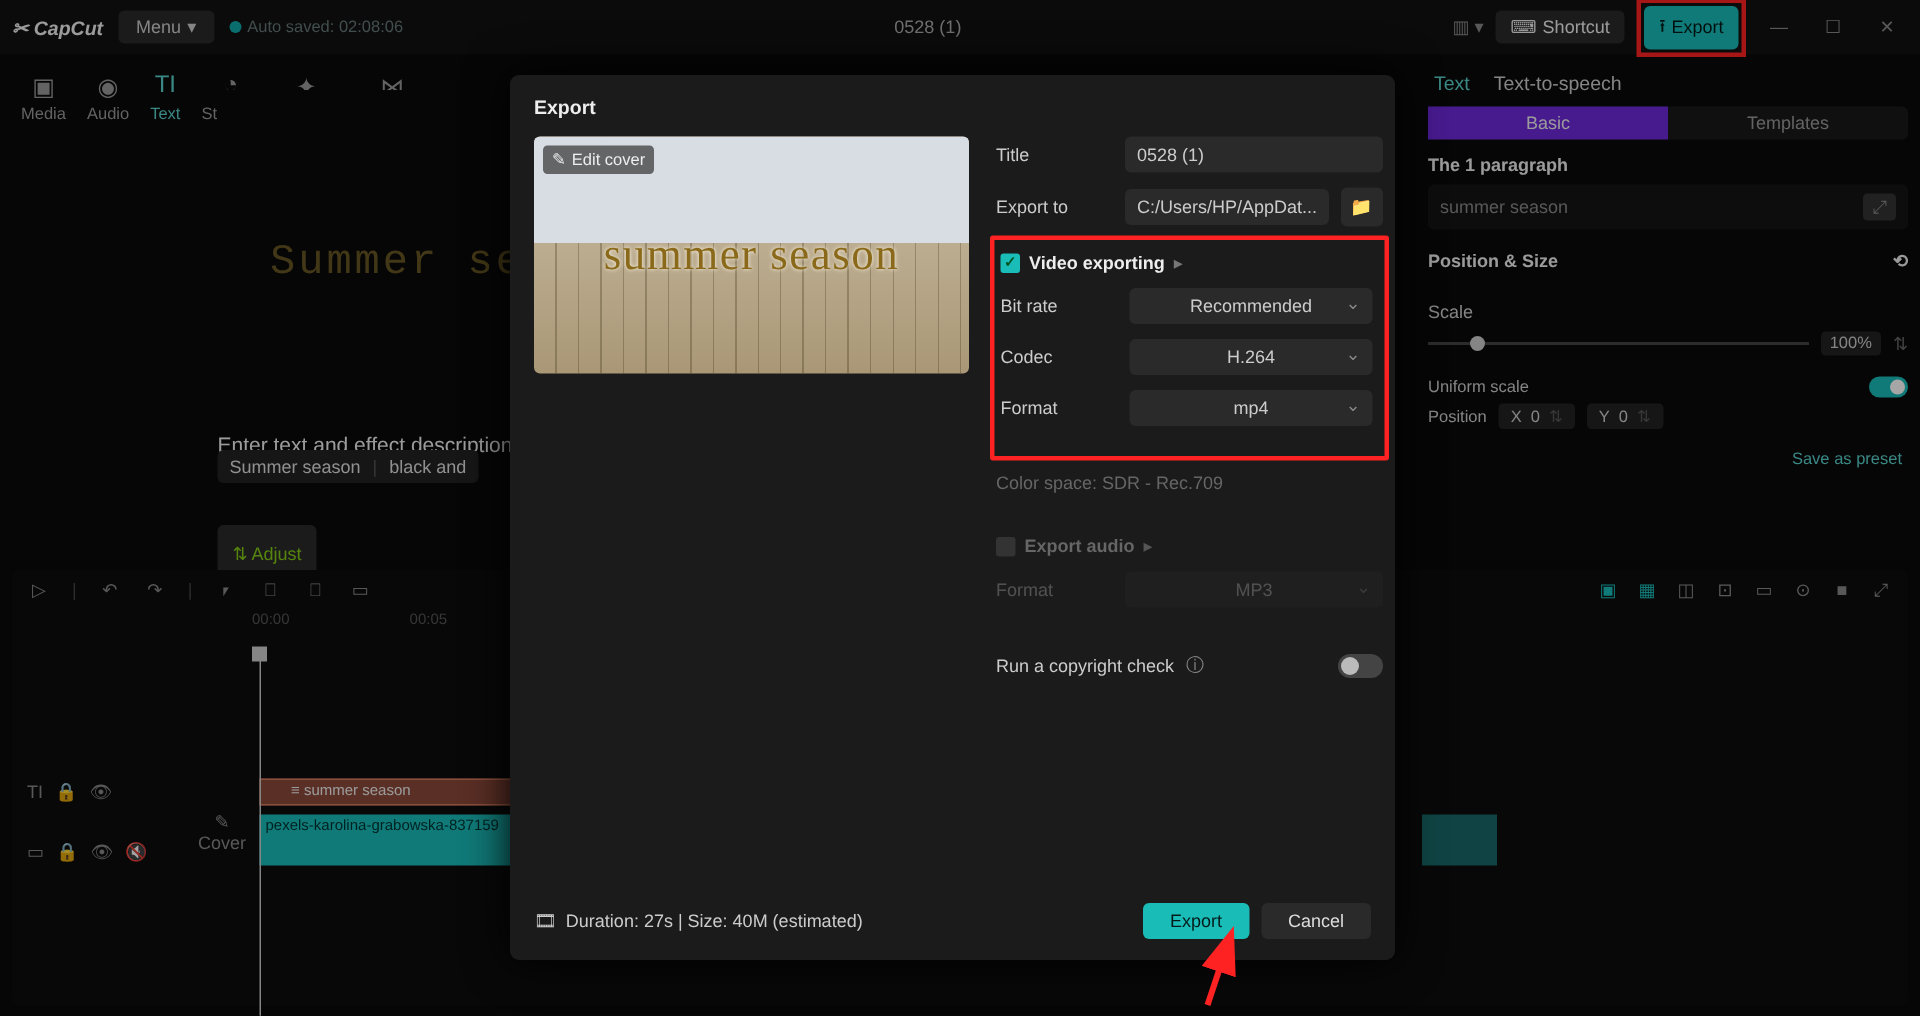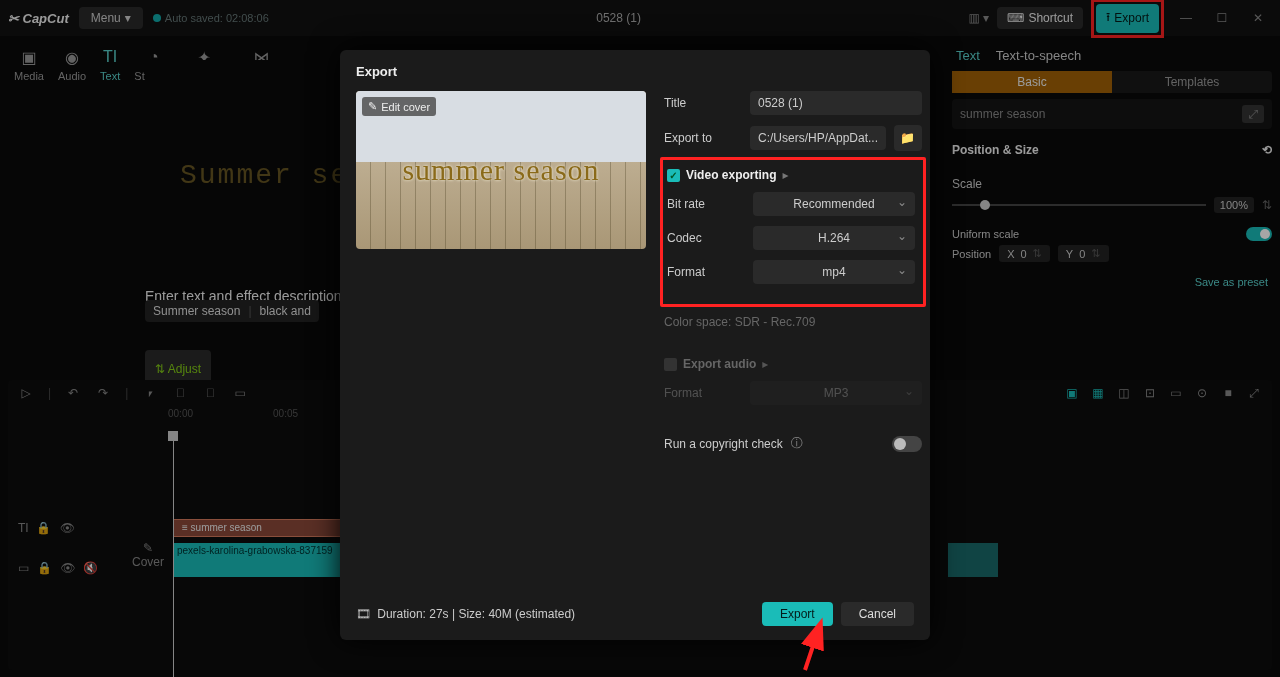--- a/index.html
+++ b/index.html
@@ -35,21 +35,21 @@
 .desc-tags-row { position: absolute; left: 145px; top: 300px; display: flex; align-items: center; gap: 8px; background: #222; padding: 4px 8px; border-radius: 4px; }
 .desc-tags-row span { color: #ddd; }
 .adjust-btn { position: absolute; left: 145px; top: 330px; background: #2a2a2a; padding: 12px 10px; border-radius: 4px; color: #84cc16; margin-top: 20px; }
 
 .right-panel { position: absolute; right: 8px; top: 44px; width: 320px; }
 .text-tabs { display: flex; gap: 16px; padding: 4px 4px 8px; font-size: 13px; }
 .text-tab { color: #ccc; }
 .text-tab.active { color: #5ad1cc; }
 .subtabs { display: flex; background: #1a1a1a; border-radius: 4px; }
 .subtab { flex: 1; text-align: center; padding: 4px; color: #999; }
-.subtab.active { background: #a16207; color: #eee; }
+.subtab.active { background: #6d28d9; color: #eee; }
 .small-heading { margin-top: 10px; font-weight: bold; font-size: 12px; color: #eee; }
 .input-dark { background: #151515; padding: 6px 8px; border-radius: 4px; margin-top: 6px; color: #888; display: flex; justify-content: space-between; align-items: center; }
 .slider-row { display: flex; align-items: center; gap: 8px; margin-top: 6px; }
 .slider-track { flex: 1; height: 2px; background: #444; position: relative; }
 .slider-thumb { position: absolute; right: 85%; top: -4px; width: 10px; height: 10px; background: #ccc; border-radius: 50%; }
 .val-box { background: #222; padding: 2px 6px; border-radius: 3px; font-size: 11px; }
 .pos-row { display: flex; gap: 8px; align-items: center; margin-top: 4px; font-size: 11px; }
 .pos-input { background: #222; padding: 2px 8px; border-radius: 3px; display:flex; gap:6px; align-items:center;}
 .toggle { width: 26px; height: 14px; background: #1abcb8; border-radius: 7px; position: relative; }
 .toggle::after { content: ""; position: absolute; right: 2px; top: 2px; width: 10px; height: 10px; background: #fff; border-radius: 50%; }
@@ -58,21 +58,21 @@
 .timeline-area { position: absolute; left: 8px; right: 8px; top: 380px; height: 290px; background: #0d0d0d; border-radius: 4px; }
 .timeline-tools { display: flex; gap: 14px; padding: 6px 10px; color: #888; align-items: center;}
 .tl-icon { width: 16px; text-align: center; }
 .right-tl-tools { margin-left: auto; display:flex; gap:10px;}
 .timeline-ruler { display: flex; gap: 80px; padding: 2px 160px; color: #555; font-size: 10px; }
 .timeline-tracks { position: relative; padding-top: 20px;}
 .track-label { position: absolute; left: 10px; display: flex; gap: 8px; align-items: center; color: #888; }
 .track-label.one { top: 100px; }
 .track-label.two { top: 140px; }
 .cover-btn { position: absolute; left: 120px; top: 120px; width: 40px; text-align: center; color: #888; }
-.track-clip-text { position: absolute; left: 165px; top: 98px; width: 170px; height: 18px; background: #8b4939; border: 1px solid #d47a5c; font-size: 10px; padding: 2px 8px; color: #eee; }
+.track-clip-text { position: absolute; left: 165px; top: 98px; width: 170px; height: 18px; background: #8b4939; border: 1px solid #d47a5c; font-size: 10px; padding: 2px 20px; color: #eee; }
 .track-clip-video { position: absolute; left: 165px; top: 122px; width: 170px; height: 34px; background: #1abcb8; font-size: 10px; padding: 2px 4px; color: #033; overflow: hidden;}
 .far-clip { position: absolute; left: 940px; top: 122px; width: 50px; height:34px; background:#1a6969;}
 .playhead { position: absolute; left: 165px; top: 15px; width: 1px; height: 250px; background: #ccc; }
 .playhead::before { content:""; position:absolute; left:-5px; top:-5px; width:10px; height:10px; background:#ccc; }
 
 
 .modal { position: absolute; left: 340px; top: 50px; width: 590px; height: 590px; background: #1b1b1b; border-radius: 6px; box-shadow: 0 0 30px #000; padding: 14px 16px; }
 .modal h3 { color: #eee; font-size: 13px; margin-bottom: 12px; }
 .modal-body { display: flex; gap: 18px; }
 .cover-preview { position: relative; width: 290px; }
@@ -186,20 +186,21 @@
 
 <div class="right-panel">
   <div class="text-tabs">
     <span class="text-tab active">Text</span>
     <span class="text-tab">Text-to-speech</span>
   </div>
   <div class="subtabs">
     <div class="subtab active">Basic</div>
     <div class="subtab">Templates</div>
   </div>
+  <div class="small-heading">The 1 paragraph</div>
   <div class="input-dark">
       <span>summer season</span>
       <span style="background:#333;padding:2px 6px;border-radius:3px">⤢</span>
     </div>
   <div class="small-heading" style="margin-top:14px;display:flex;justify-content:space-between">
       <span>Position &amp; Size</span>
       <span>⟲</span>
     </div>
   <div style="margin-top:20px">Scale</div>
   <div class="slider-row">

